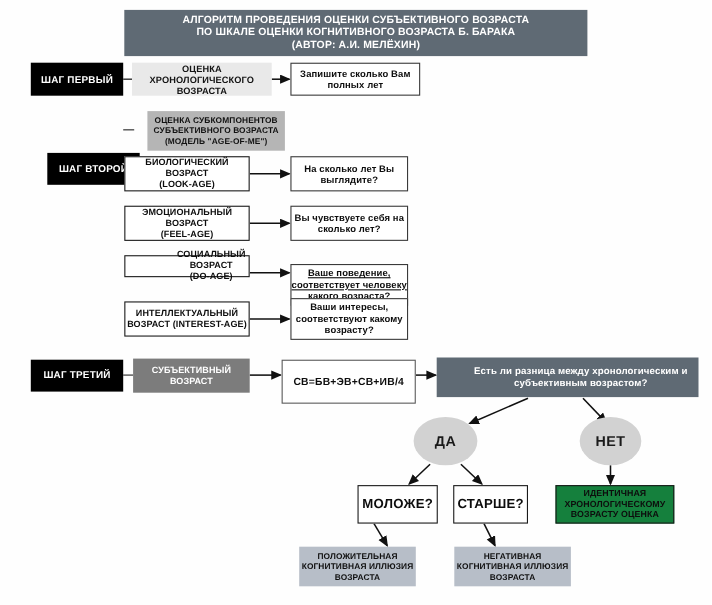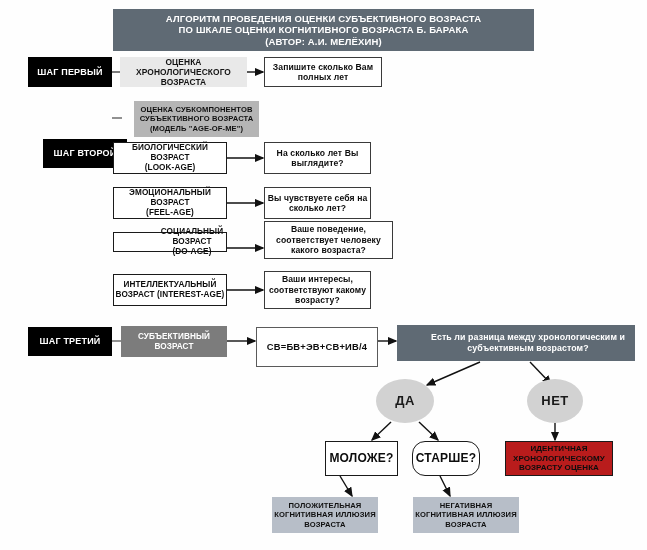--- a/index.html
+++ b/index.html
@@ -114,21 +114,21 @@
 
   
   .box-answer {
     background: #ffffff;
     color: #0d0d0d;
     border: 1.4px solid #1a1a1a;
     font-size: 12px;
     letter-spacing: 0.2px;
   }
   .box-answer-small {
-    background: #b91c1c;
+    background: #15803d;
     color: #0d0d0d;
     border: 1.2px solid #1a1a1a;
     font-size: 8px;
     letter-spacing: 0.1px;
   }
 
   
   .box-conclusion {
     background: #b7bec8;
     color: #101010;
@@ -212,21 +212,21 @@
   <div class="node box-outline-thin" style="left:264px; top:142px; width:107px; height:32px;">На сколько лет Вы
 выглядите?</div>
 
   <div class="node box-outline" style="left:113px; top:187px; width:114px; height:32px;">ЭМОЦИОНАЛЬНЫЙ ВОЗРАСТ
 (FEEL-AGE)</div>
   <div class="node box-outline-thin" style="left:264px; top:187px; width:107px; height:32px;">Вы чувствуете себя на
 сколько лет?</div>
 
   <div class="node box-outline" style="left:113px; top:232px; width:114px; height:20px;padding-left:44px;">СОЦИАЛЬНЫЙ ВОЗРАСТ
 (DO-AGE)</div>
-  <div class="node box-outline-thin" style="left:264px; top:221px; width:129px; height:38px;">Ваше поведение,
+  <div class="node box-outline-thin" style="left:264px; top:240px; width:107px; height:38px;text-decoration:underline;">Ваше поведение,
 соответствует человеку
 какого возраста?</div>
 
   <div class="node box-outline" style="left:113px; top:274px; width:114px; height:32px;">ИНТЕЛЛЕКТУАЛЬНЫЙ
 ВОЗРАСТ (INTEREST-AGE)</div>
   <div class="node box-outline-thin" style="left:264px; top:271px; width:107px; height:38px;">Ваши интересы,
 соответствуют какому
 возрасту?</div>
 
   <div class="node step-chip" style="left:28px; top:327px; width:84px; height:29px;">ШАГ ТРЕТИЙ</div>
@@ -237,21 +237,21 @@
 
   <div class="node question-banner" style="left:397px; top:325px; width:238px; height:36px;padding-left:32px;">Есть ли разница между хронологическим и
 субъективным возрастом?</div>
 
   <div class="node circle" style="left:376px; top:379px; width:58px; height:44px;">ДА</div>
 
   <div class="node circle" style="left:527px; top:379px; width:56px; height:44px;">НЕТ</div>
 
   <div class="node box-answer" style="left:325px; top:441px; width:73px; height:35px;">МОЛОЖЕ?</div>
 
-  <div class="node box-answer" style="left:412px; top:441px; width:68px; height:35px;border-radius:13px;">СТАРШЕ?</div>
+  <div class="node box-answer" style="left:412px; top:441px; width:68px; height:35px;">СТАРШЕ?</div>
 
   <div class="node box-answer-small" style="left:505px; top:441px; width:108px; height:35px;">ИДЕНТИЧНАЯ
 ХРОНОЛОГИЧЕСКОМУ
 ВОЗРАСТУ ОЦЕНКА</div>
 
   <div class="node box-conclusion" style="left:272px; top:497px; width:106px; height:36px;">ПОЛОЖИТЕЛЬНАЯ
 КОГНИТИВНАЯ ИЛЛЮЗИЯ
 ВОЗРАСТА</div>
 
   <div class="node box-conclusion" style="left:413px; top:497px; width:106px; height:36px;">НЕГАТИВНАЯ

